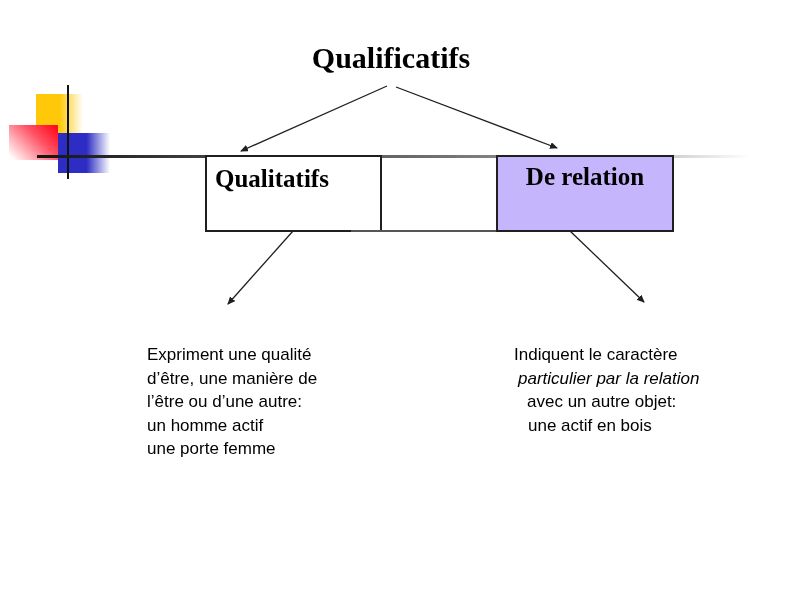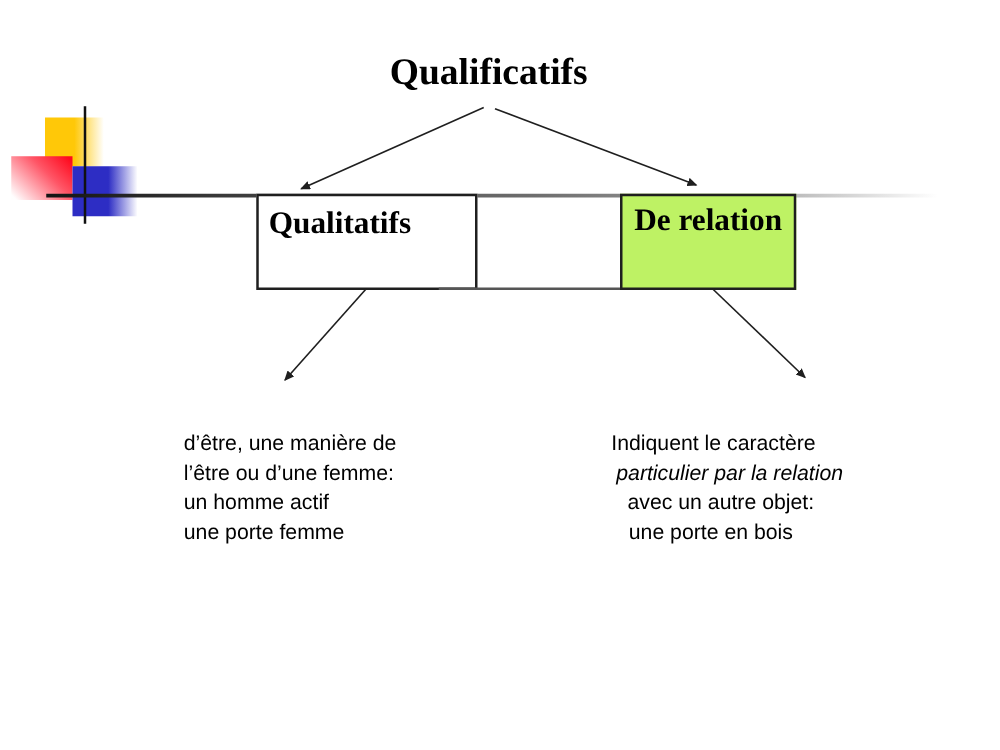--- a/index.html
+++ b/index.html
@@ -43,22 +43,22 @@
   #box-left {
     left: 205px; top: 155px; width: 177px; height: 77px;
     border: 2px solid #1f1f1f; background: #ffffff;
     padding: 8px 0 0 8px;
   }
   #box-middle {
     left: 351px; top: 155px; width: 146px; height: 77px;
     border-bottom: 2px solid #555555; background: transparent;
   }
   #box-right {
-    left: 496px; top: 155px; width: 141px; height: 77px;
-    border: 2px solid #1f1f1f; background: #bef264;
+    left: 496px; top: 155px; width: 178px; height: 77px;
+    border: 2px solid #1f1f1f; background: #c4b5fd;
     padding: 6px 0 0 0; text-align: center;
   }
   .box-label {
     font-family: "Liberation Serif", serif;
     font-weight: bold;
     font-size: 25px;
     line-height: 1.1;
     white-space: nowrap;
   }
 
@@ -81,21 +81,21 @@
   }
 
   
   .note {
     position: absolute;
     font-size: 17px;
     line-height: 23.5px;
     white-space: nowrap;
   }
   #note-left  { left: 147px; top: 343px; }
-  #note-right { left: 489px; top: 343px; }
+  #note-right { left: 514px; top: 343px; }
   .note .it { }
   #note-right .ind1 { padding-left: 4px; font-style: italic; }
   #note-right .ind2 { padding-left: 3px; margin-left: 10px; }
   #note-right .ind3 { padding-left: 14px; }
   #note-right .ind4 { padding-left: 22px; }
 </style>
 </head>
 <body>
 
 <div id="slide">
@@ -122,26 +122,27 @@
         <path d="M0,0 L8,3.5 L0,7 z" fill="#1f1f1f"></path>
       </marker>
     </defs>
     <line x1="387" y1="86" x2="241" y2="151" stroke="#1f1f1f" stroke-width="1.3" marker-end="url(#ah)"></line>
     <line x1="396" y1="87" x2="557" y2="148" stroke="#1f1f1f" stroke-width="1.3" marker-end="url(#ah)"></line>
     <line x1="293" y1="231" x2="228" y2="304" stroke="#1f1f1f" stroke-width="1.3" marker-end="url(#ah)"></line>
     <line x1="570" y1="231" x2="644" y2="302" stroke="#1f1f1f" stroke-width="1.3" marker-end="url(#ah)"></line>
   </svg>
 
   <div class="note" id="note-left">
+    <div>Expriment une qualité</div>
     <div>d’être, une manière de</div>
-    <div>l’être ou d’une femme:</div>
+    <div>l’être ou d’une autre:</div>
     <div class="it">un homme actif</div>
     <div class="it">une porte femme</div>
   </div>
 
   <div class="note" id="note-right">
     <div>Indiquent le caractère</div>
     <div class="ind1">particulier par la relation</div>
     <div class="ind2">avec un autre objet:</div>
-    <div class="it ind3">une porte en bois</div>
+    <div class="it ind3">une actif en bois</div>
   </div>
 
 </div>
 
 </body></html>

